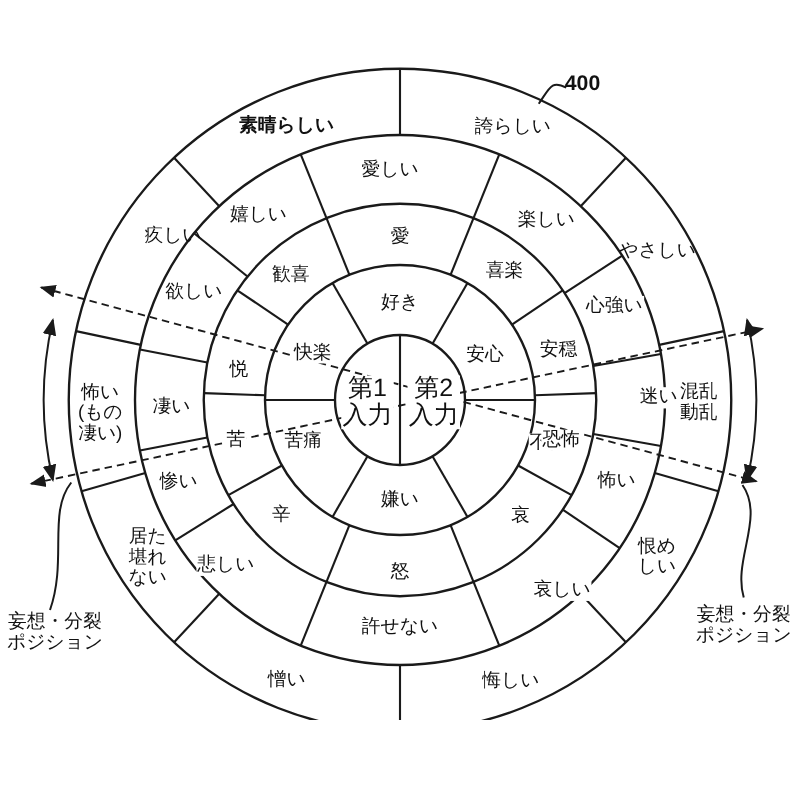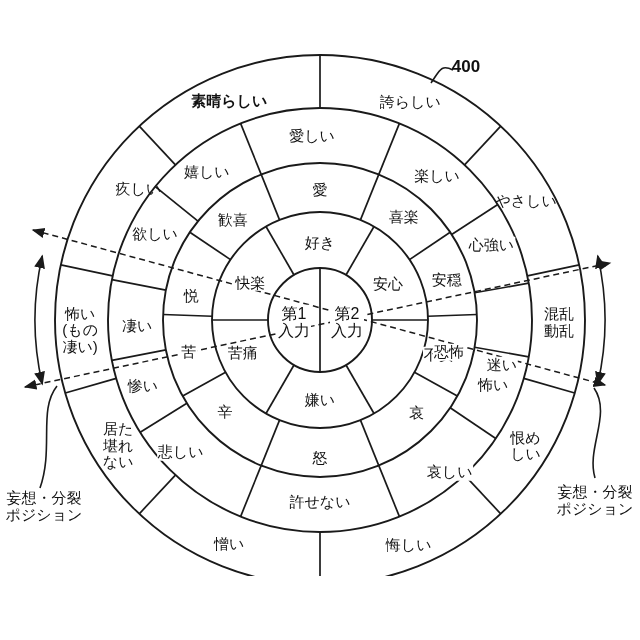--- a/index.html
+++ b/index.html
@@ -14,21 +14,21 @@
   .thin{stroke:#1a1a1a;stroke-width:1.6;fill:none;}
   .label{
     position:absolute;transform:translate(-50%,-50%);
     text-align:center;white-space:nowrap;line-height:1.1;
     font-size:15px;font-weight:500;background:#ffffff;padding:0 1px;
   }
   .label span{display:block;}
   .nobg{background:transparent;padding:0;}
   .fig-num{font-size:17px;font-weight:600;background:transparent;}
   .side{line-height:1.15;background:transparent;}
-  .center-lbl{font-size:16px;line-height:1.08;}
+  .center-lbl{font-size:20px;line-height:1.08;}
   #figure-number{left:466px;top:67px;}
   #first-input{left:294px;top:322px;}
   #second-input{left:347px;top:322px;}
   #side-left{left:44px;top:506px;}
   #side-right{left:595px;top:500px;}
 </style>
 </head>
 <body>
 
 <div class="stage">
@@ -162,21 +162,21 @@
       </div>
       <div class="label" style="left: 312px; top: 136px;">
         <span>愛しい</span>
       </div>
       <div class="label" style="left: 437.1px; top: 175.5px;">
         <span>楽しい</span>
       </div>
       <div class="label" style="left: 491.5px; top: 245.4px;">
         <span>心強い</span>
       </div>
-      <div class="label" style="left: 502px; top: 318.4px; margin-top: 47px;">
+      <div class="label" style="left: 527px; top: 318.4px;">
         <span>迷い</span>
       </div>
       <div class="label" style="left: 493.3px; top: 384.8px;">
         <span>怖い</span>
       </div>
       <div class="label" style="left: 449.7px; top: 452px; margin-top: 20px;">
         <span>哀しい</span>
       </div>
       <div class="label" style="left: 320px; top: 502px;">
         <span>許せない</span>

